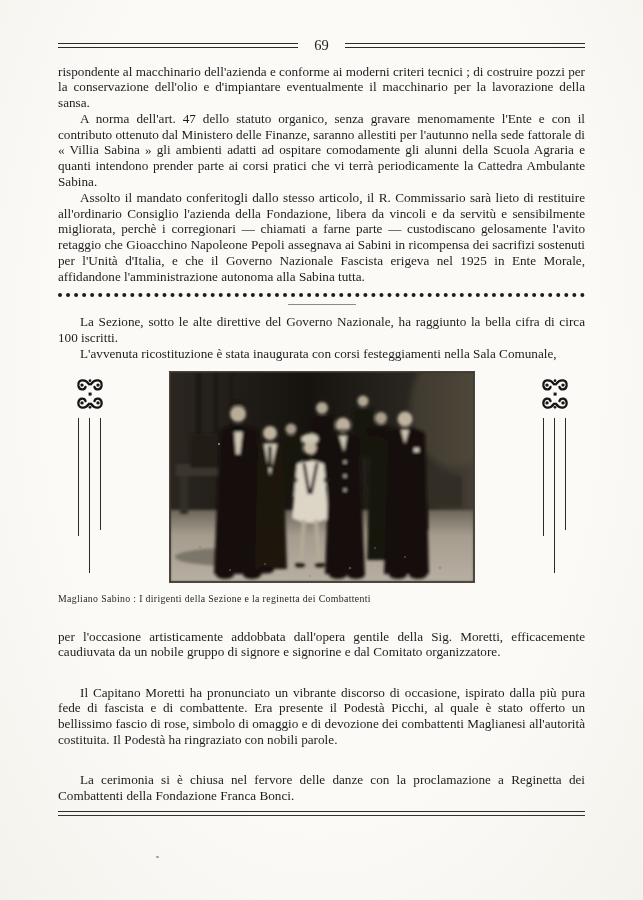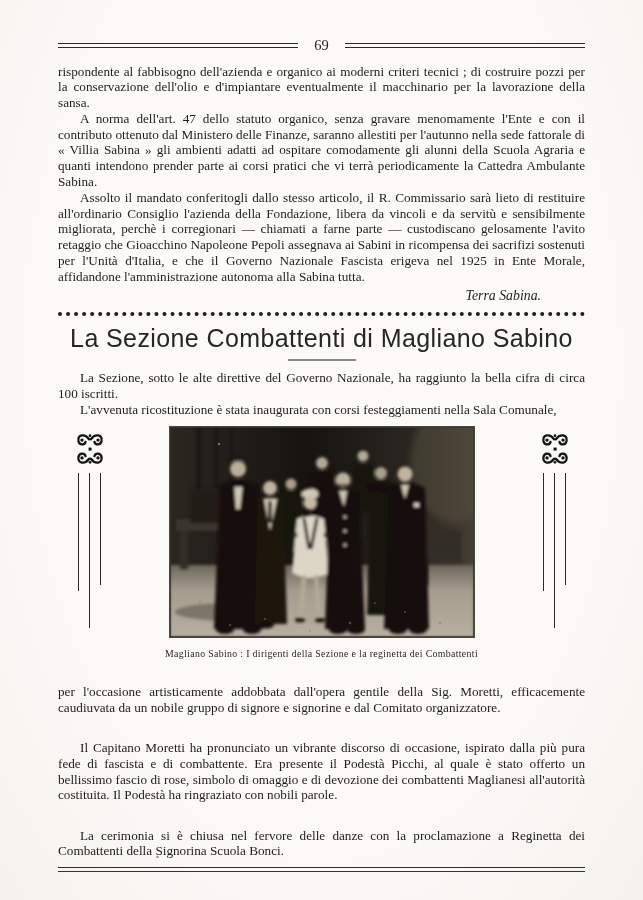--- a/index.html
+++ b/index.html
@@ -36,46 +36,44 @@
     width:304px;height:210px;box-shadow:0 0 0 1px #4a463f;}
   .photo-frame svg{display:block;width:304px;height:210px;}
   .ornament{position:absolute;top:6px;width:32px;}
   .ornament.left{left:16px;}
   .ornament.right{right:14px;}
   .orn-lines{position:relative;height:164px;margin-top:2px;}
   .orn-lines span{position:absolute;top:0;width:1.4px;background:#2a2a2a;display:block;}
   .orn-lines .l1{left:4px;height:118px;}
   .orn-lines .l2{left:15px;height:155px;}
   .orn-lines .l3{left:26px;height:112px;}
-  .caption{margin:9px 58px 0;text-align:center;font-size:9.8px;letter-spacing:0.35px;color:#262626;}
+  .caption{margin:9px 58px 0;font-size:9.8px;letter-spacing:0.35px;color:#262626;}
   .closing{margin-top:15px;}
   .closing p{line-height:15.6px;margin-top:25px;}
   .bottom-rule{margin:8px 58px 0;height:3px;border-top:1.2px solid #2e2e2e;border-bottom:1.1px solid #343434;}
   .speck{position:absolute;border-radius:50%;background:#9a968e;}
 </style>
 </head>
 <body>
 
 <div class="page">
 
   <div class="page-header">
     <div class="dbl-rule"></div>
     <div class="page-number">69</div>
     <div class="dbl-rule"></div>
   </div>
 
   <div class="body-text">
-    <p class="noindent">rispondente al fabbisogno dell'azienda e organico ai moderni criteri tecnici ; di costruire pozzi per la conservazione dell'olio e d'impiantare eventualmente il macchinario per la lavorazione della sansa.</p>
+    <p class="noindent">rispondente al macchinario dell'azienda e conforme ai moderni criteri tecnici ; di costruire pozzi per la conservazione dell'olio e d'impiantare eventualmente il macchinario per la lavorazione della sansa.</p>
     <p>A norma dell'art. 47 dello statuto organico, senza gravare menomamente l'Ente e con il contributo ottenuto dal Ministero delle Finanze, saranno allestiti per l'autunno nella sede fattorale di « Villia Sabina » gli ambienti adatti ad ospitare comodamente gli alunni della Scuola Agraria e quanti intendono prender parte ai corsi pratici che vi terrà periodicamente la Cattedra Ambulante Sabina.</p>
     <p>Assolto il mandato conferitogli dallo stesso articolo, il R. Commissario sarà lieto di restituire all'ordinario Consiglio l'azienda della Fondazione, libera da vincoli e da servitù e sensibilmente migliorata, perchè i corregionari — chiamati a farne parte — custodiscano gelosamente l'avito retaggio che Gioacchino Napoleone Pepoli assegnava ai Sabini in ricompensa dei sacrifizi sostenuti per l'Unità d'Italia, e che il Governo Nazionale Fascista erigeva nel 1925 in Ente Morale, affidandone l'amministrazione autonoma alla Sabina tutta.</p>
-    <div class="signature">Terra Sabina.</div>
   </div>
 
   <div class="dotted-separator"></div>
-  <h1 class="headline">La Sezione Combattenti di Magliano Sabino</h1>
   <div class="title-underline"></div>
 
   <div class="body-text intro">
     <p>La Sezione, sotto le alte direttive del Governo Nazionale, ha raggiunto la bella cifra di circa 100 iscritti.</p>
     <p>L'avvenuta ricostituzione è stata inaugurata con corsi festeggiamenti nella Sala Comunale,</p>
   </div>
 
   <figure class="photo-figure" style="margin-top:8px">
 
     <div class="ornament left">
@@ -238,21 +236,21 @@
           <span class="l3"></span>
       </div>
     </div>
   </figure>
 
   <div class="caption">Magliano Sabino : I dirigenti della Sezione e la reginetta dei Combattenti</div>
 
   <div class="body-text closing">
     <p class="noindent">per l'occasione artisticamente addobbata dall'opera gentile della Sig. Moretti, efficacemente caudiuvata da un nobile gruppo di signore e signorine e dal Comitato organizzatore.</p>
     <p>Il Capitano Moretti ha pronunciato un vibrante discorso di occasione, ispirato dalla più pura fede di fascista e di combattente. Era presente il Podestà Picchi, al quale è stato offerto un bellissimo fascio di rose, simbolo di omaggio e di devozione dei combattenti Maglianesi all'autorità costituita. Il Podestà ha ringraziato con nobili parole.</p>
-    <p>La cerimonia si è chiusa nel fervore delle danze con la proclamazione a Reginetta dei Combattenti della Signorina Scuola Bonci.</p>
+    <p>La cerimonia si è chiusa nel fervore delle danze con la proclamazione a Reginetta dei Combattenti della Fondazione Franca Bonci.</p>
   </div>
 
   <div class="bottom-rule"></div>
 
   <span class="speck" style="left:218px;top:443px;width:2px;height:2px;"></span>
   <span class="speck" style="left:156px;top:856px;width:3px;height:2px;"></span>
 
 </div>
 
 </body></html>

